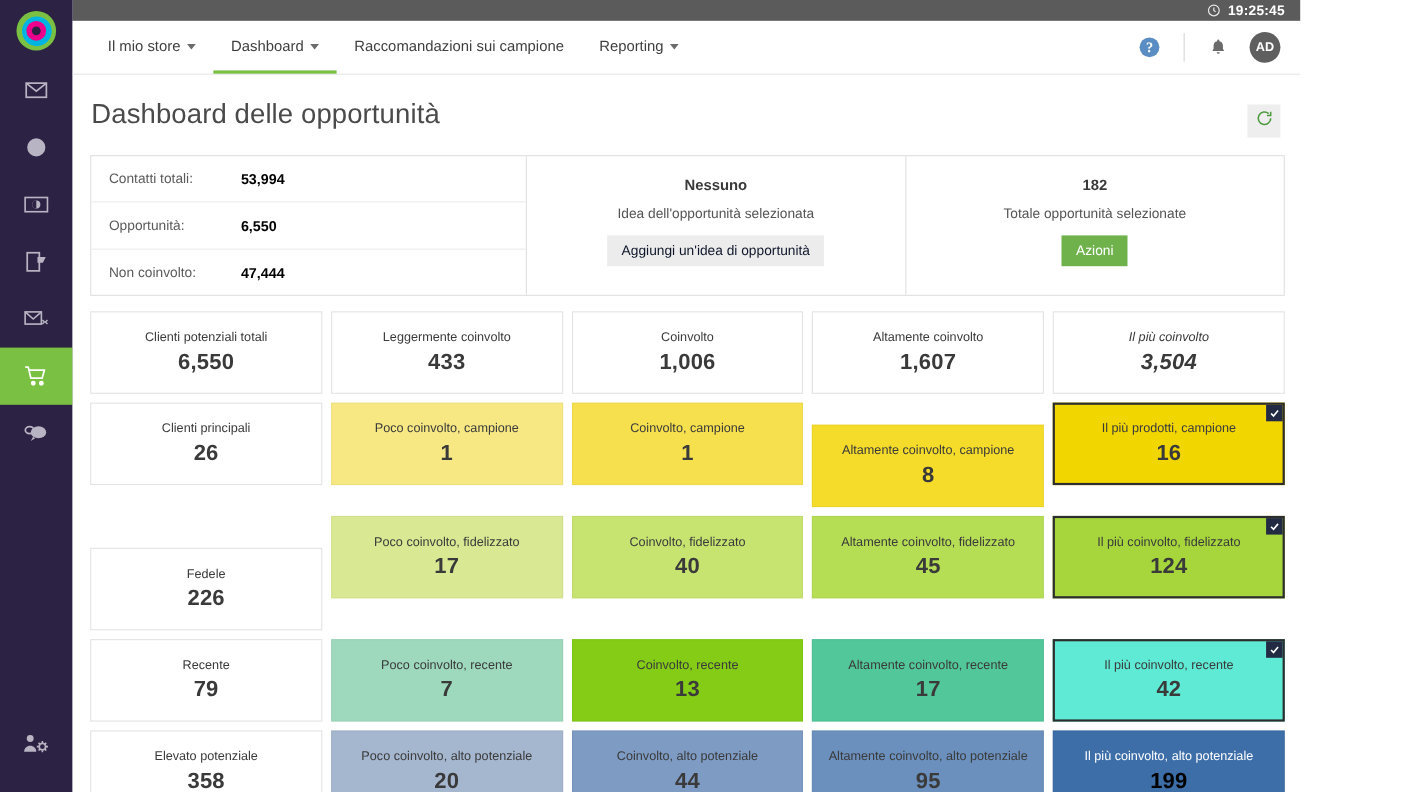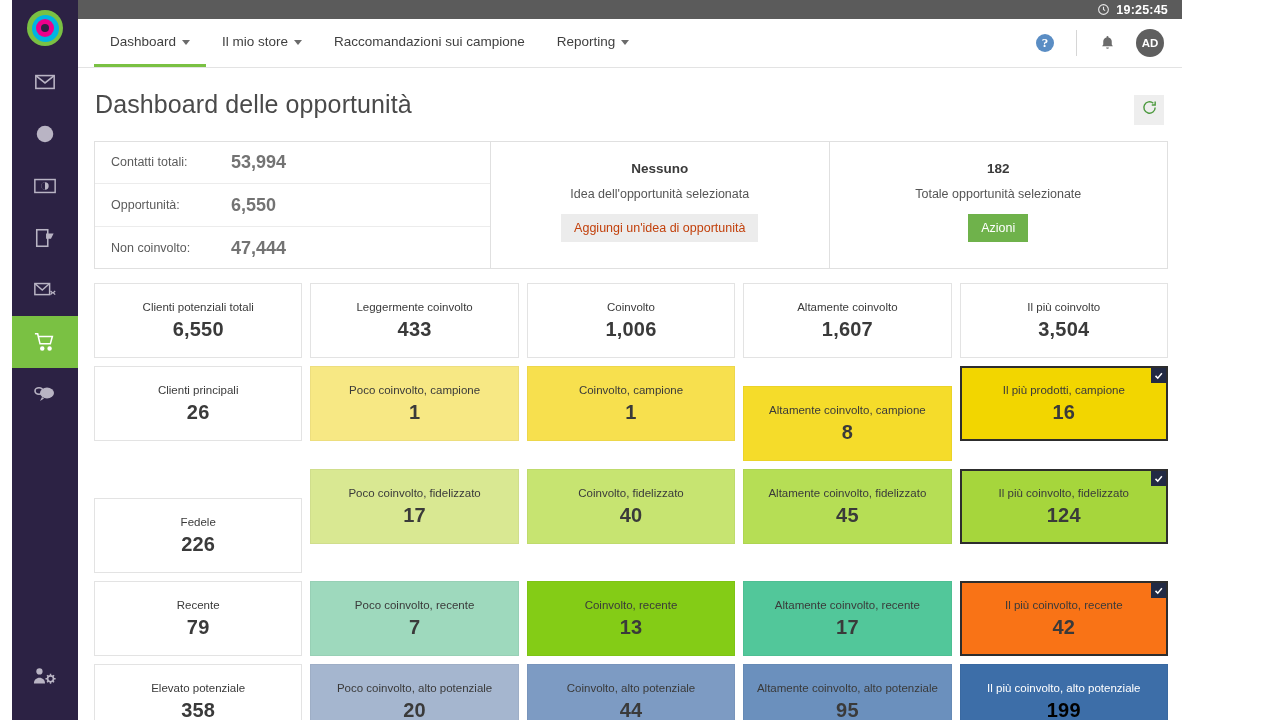--- a/index.html
+++ b/index.html
@@ -2,21 +2,21 @@
 <html><head>
 <meta charset="utf-8">
 <style>
   * { box-sizing: border-box; margin: 0; padding: 0; }
   html, body {
     width: 1280px; height: 720px;
     overflow: hidden;
     font-family: "Liberation Sans", sans-serif;
     background: #ffffff;
   }
-  #app { position: relative; width: 1182px; height: 720px; display: flex; padding-left: 12px; }
+  #app { position: relative; width: 1182px; height: 720px; display: flex; }
 
   
   .sidebar {
     width: 66px; height: 720px;
     background: #2c2244;
     flex: 0 0 66px;
     display: flex; flex-direction: column; align-items: center;
     position: relative;
   }
   .logo-wrap {
@@ -120,31 +120,31 @@
     display: flex; border: 1px solid #e0e0e0; background: #fff;
     height: 128px;
   }
   .sum-left { width: 396px; flex: 0 0 396px; border-right: 1px solid #e0e0e0; }
   .sum-row {
     height: 42.6px; display: flex; align-items: center;
     border-bottom: 1px solid #ececec; padding-left: 16px;
   }
   .sum-row:last-child { border-bottom: none; }
   .sum-label { font-size: 12.5px; color: #5b5b5b; width: 120px; }
-  .sum-value { font-size: 18px; color: #737373; font-weight: bold; }
+  .sum-value { font-size: 13px; color: #000000; font-weight: bold; }
 
   .sum-mid, .sum-right {
     flex: 1 1 0; display: flex; flex-direction: column;
     align-items: center; justify-content: flex-start; padding-top: 19px;
   }
   .sum-mid { border-right: 1px solid #e0e0e0; }
   .sum-big { font-size: 13.5px; font-weight: bold; color: #3a3a3a; }
   .sum-sub { font-size: 12.5px; color: #555; margin-top: 11px; }
   .btn-grey {
-    margin-top: 13px; background: #ececec; color: #c2410c;
+    margin-top: 13px; background: #ececec; color: #0f172a;
     font-size: 12.5px; padding: 7px 13px; border: none;
   }
   .btn-green {
     margin-top: 13px; background: #6fb24b; color: #ffffff;
     font-size: 12.5px; padding: 7px 13px; border: none;
   }
 
   
   .grid {
     margin-top: 14px;
@@ -283,26 +283,26 @@
         <svg width="13" height="13" viewBox="0 0 24 24" fill="none" stroke="currentColor" stroke-width="2">
           <circle cx="12" cy="12" r="9"></circle>
             <path d="M12 7v5l3 2"></path>
         </svg>
       </span>
       <span class="clock-time">19:25:45</span>
     </div>
 
     <div class="menubar">
       <div class="menu-left">
+        <div class="menu-item">
+          <span>Il mio store</span>
+          <span class="caret"></span>
+        </div>
         <div class="menu-item active">
           <span>Dashboard</span>
-          <span class="caret"></span>
-        </div>
-        <div class="menu-item">
-          <span>Il mio store</span>
           <span class="caret"></span>
         </div>
         <div class="menu-item">
           <span>Raccomandazioni sui campione</span>
         </div>
         <div class="menu-item">
           <span>Reporting</span>
           <span class="caret"></span>
         </div>
       </div>
@@ -370,21 +370,21 @@
             <div class="c-value">433</div>
           </div>
           <div class="cell plain dark-text" style="background: rgb(255, 255, 255);">
             <div class="c-label">Coinvolto</div>
             <div class="c-value">1,006</div>
           </div>
           <div class="cell plain dark-text" style="background: rgb(255, 255, 255);">
             <div class="c-label">Altamente coinvolto</div>
             <div class="c-value">1,607</div>
           </div>
-          <div class="cell plain dark-text" style="background: rgb(255, 255, 255);">
+          <div class="cell plain dark-text" style="background: rgb(255, 255, 255); font-style: italic;">
             <div class="c-label">Il più coinvolto</div>
             <div class="c-value">3,504</div>
           </div>
           <div class="cell plain dark-text" style="background: rgb(255, 255, 255);">
             <div class="c-label">Clienti principali</div>
             <div class="c-value">26</div>
           </div>
           <div class="cell colored dark-text" style="background: rgb(247, 232, 132);">
             <div class="c-label">Poco coinvolto, campione</div>
             <div class="c-value">1</div>
@@ -440,21 +440,21 @@
             <div class="c-value">7</div>
           </div>
           <div class="cell colored dark-text" style="background: #84cc16;">
             <div class="c-label">Coinvolto, recente</div>
             <div class="c-value">13</div>
           </div>
           <div class="cell colored dark-text" style="background: rgb(82, 199, 154);">
             <div class="c-label">Altamente coinvolto, recente</div>
             <div class="c-value">17</div>
           </div>
-          <div class="cell colored dark-text selected" style="background: #f97316;">
+          <div class="cell colored dark-text selected" style="background: #5eead4;">
             <div class="c-label">Il più coinvolto, recente</div>
             <div class="c-value">42</div>
             <div class="check">
               <svg width="9" height="9" viewBox="0 0 24 24" fill="none" stroke="#ffffff" stroke-width="4">
                 <path d="M4 13l6 6L21 6"></path>
               </svg>
             </div>
           </div>
           <div class="cell plain dark-text" style="background: rgb(255, 255, 255);">
             <div class="c-label">Elevato potenziale</div>

